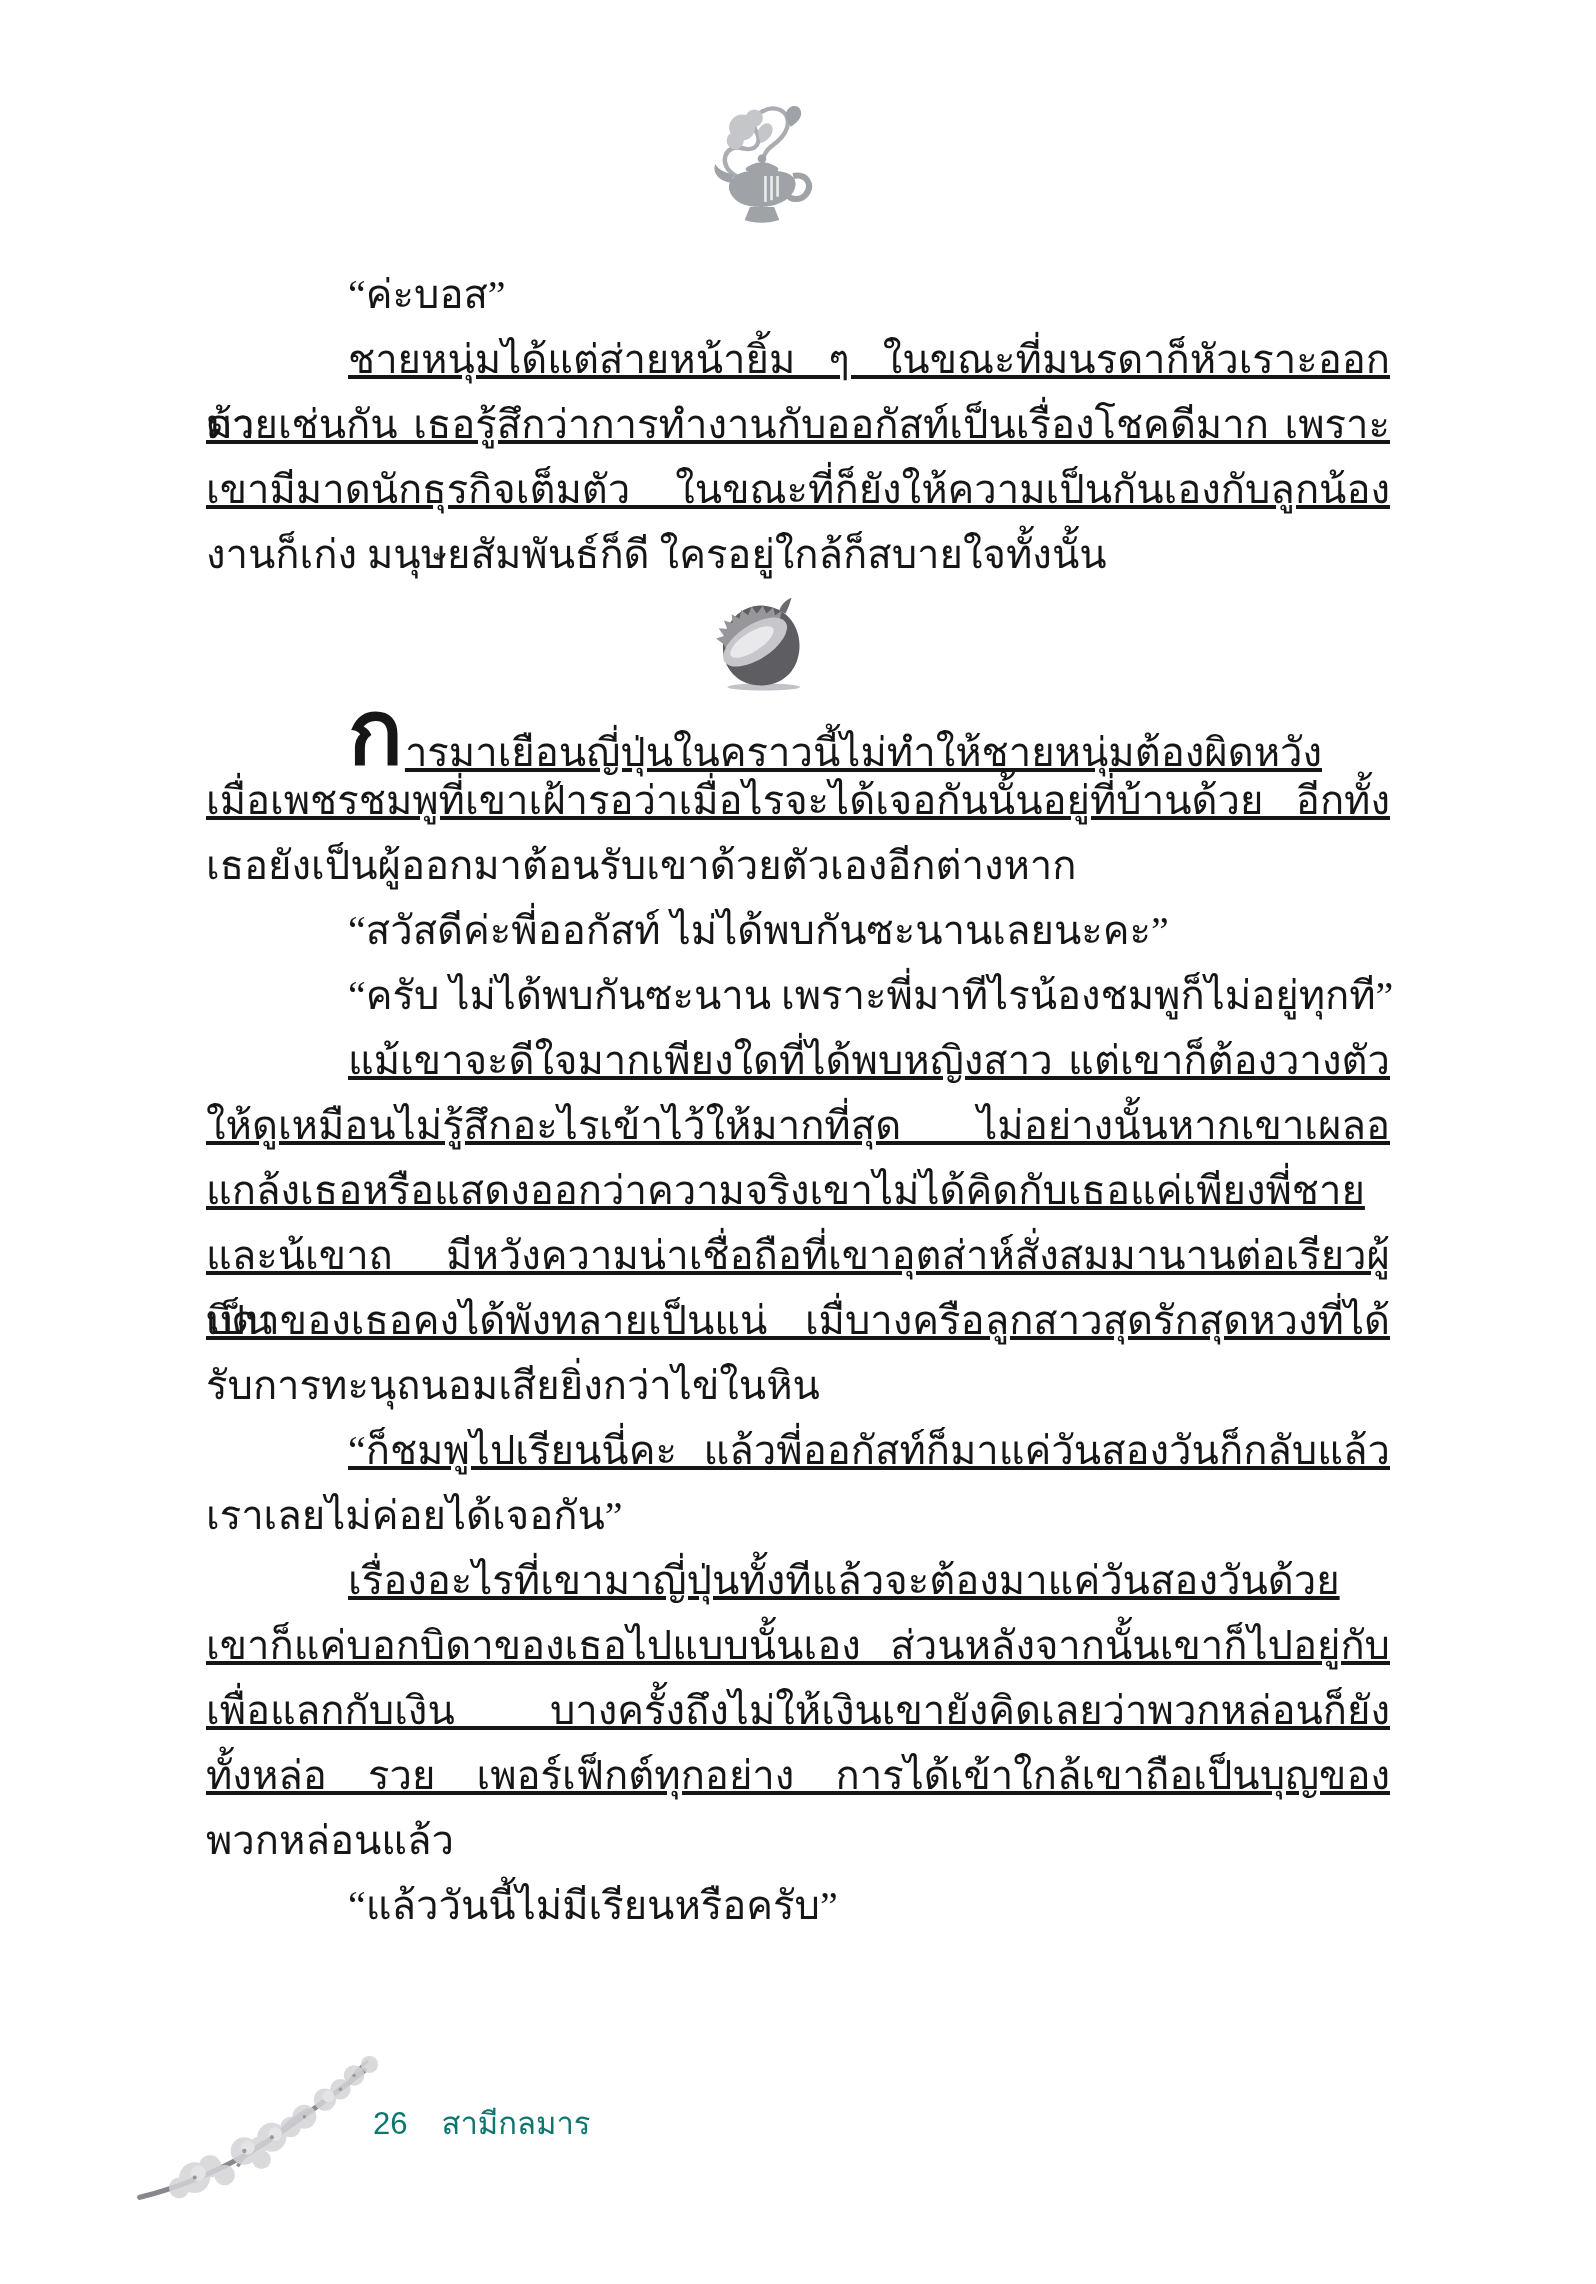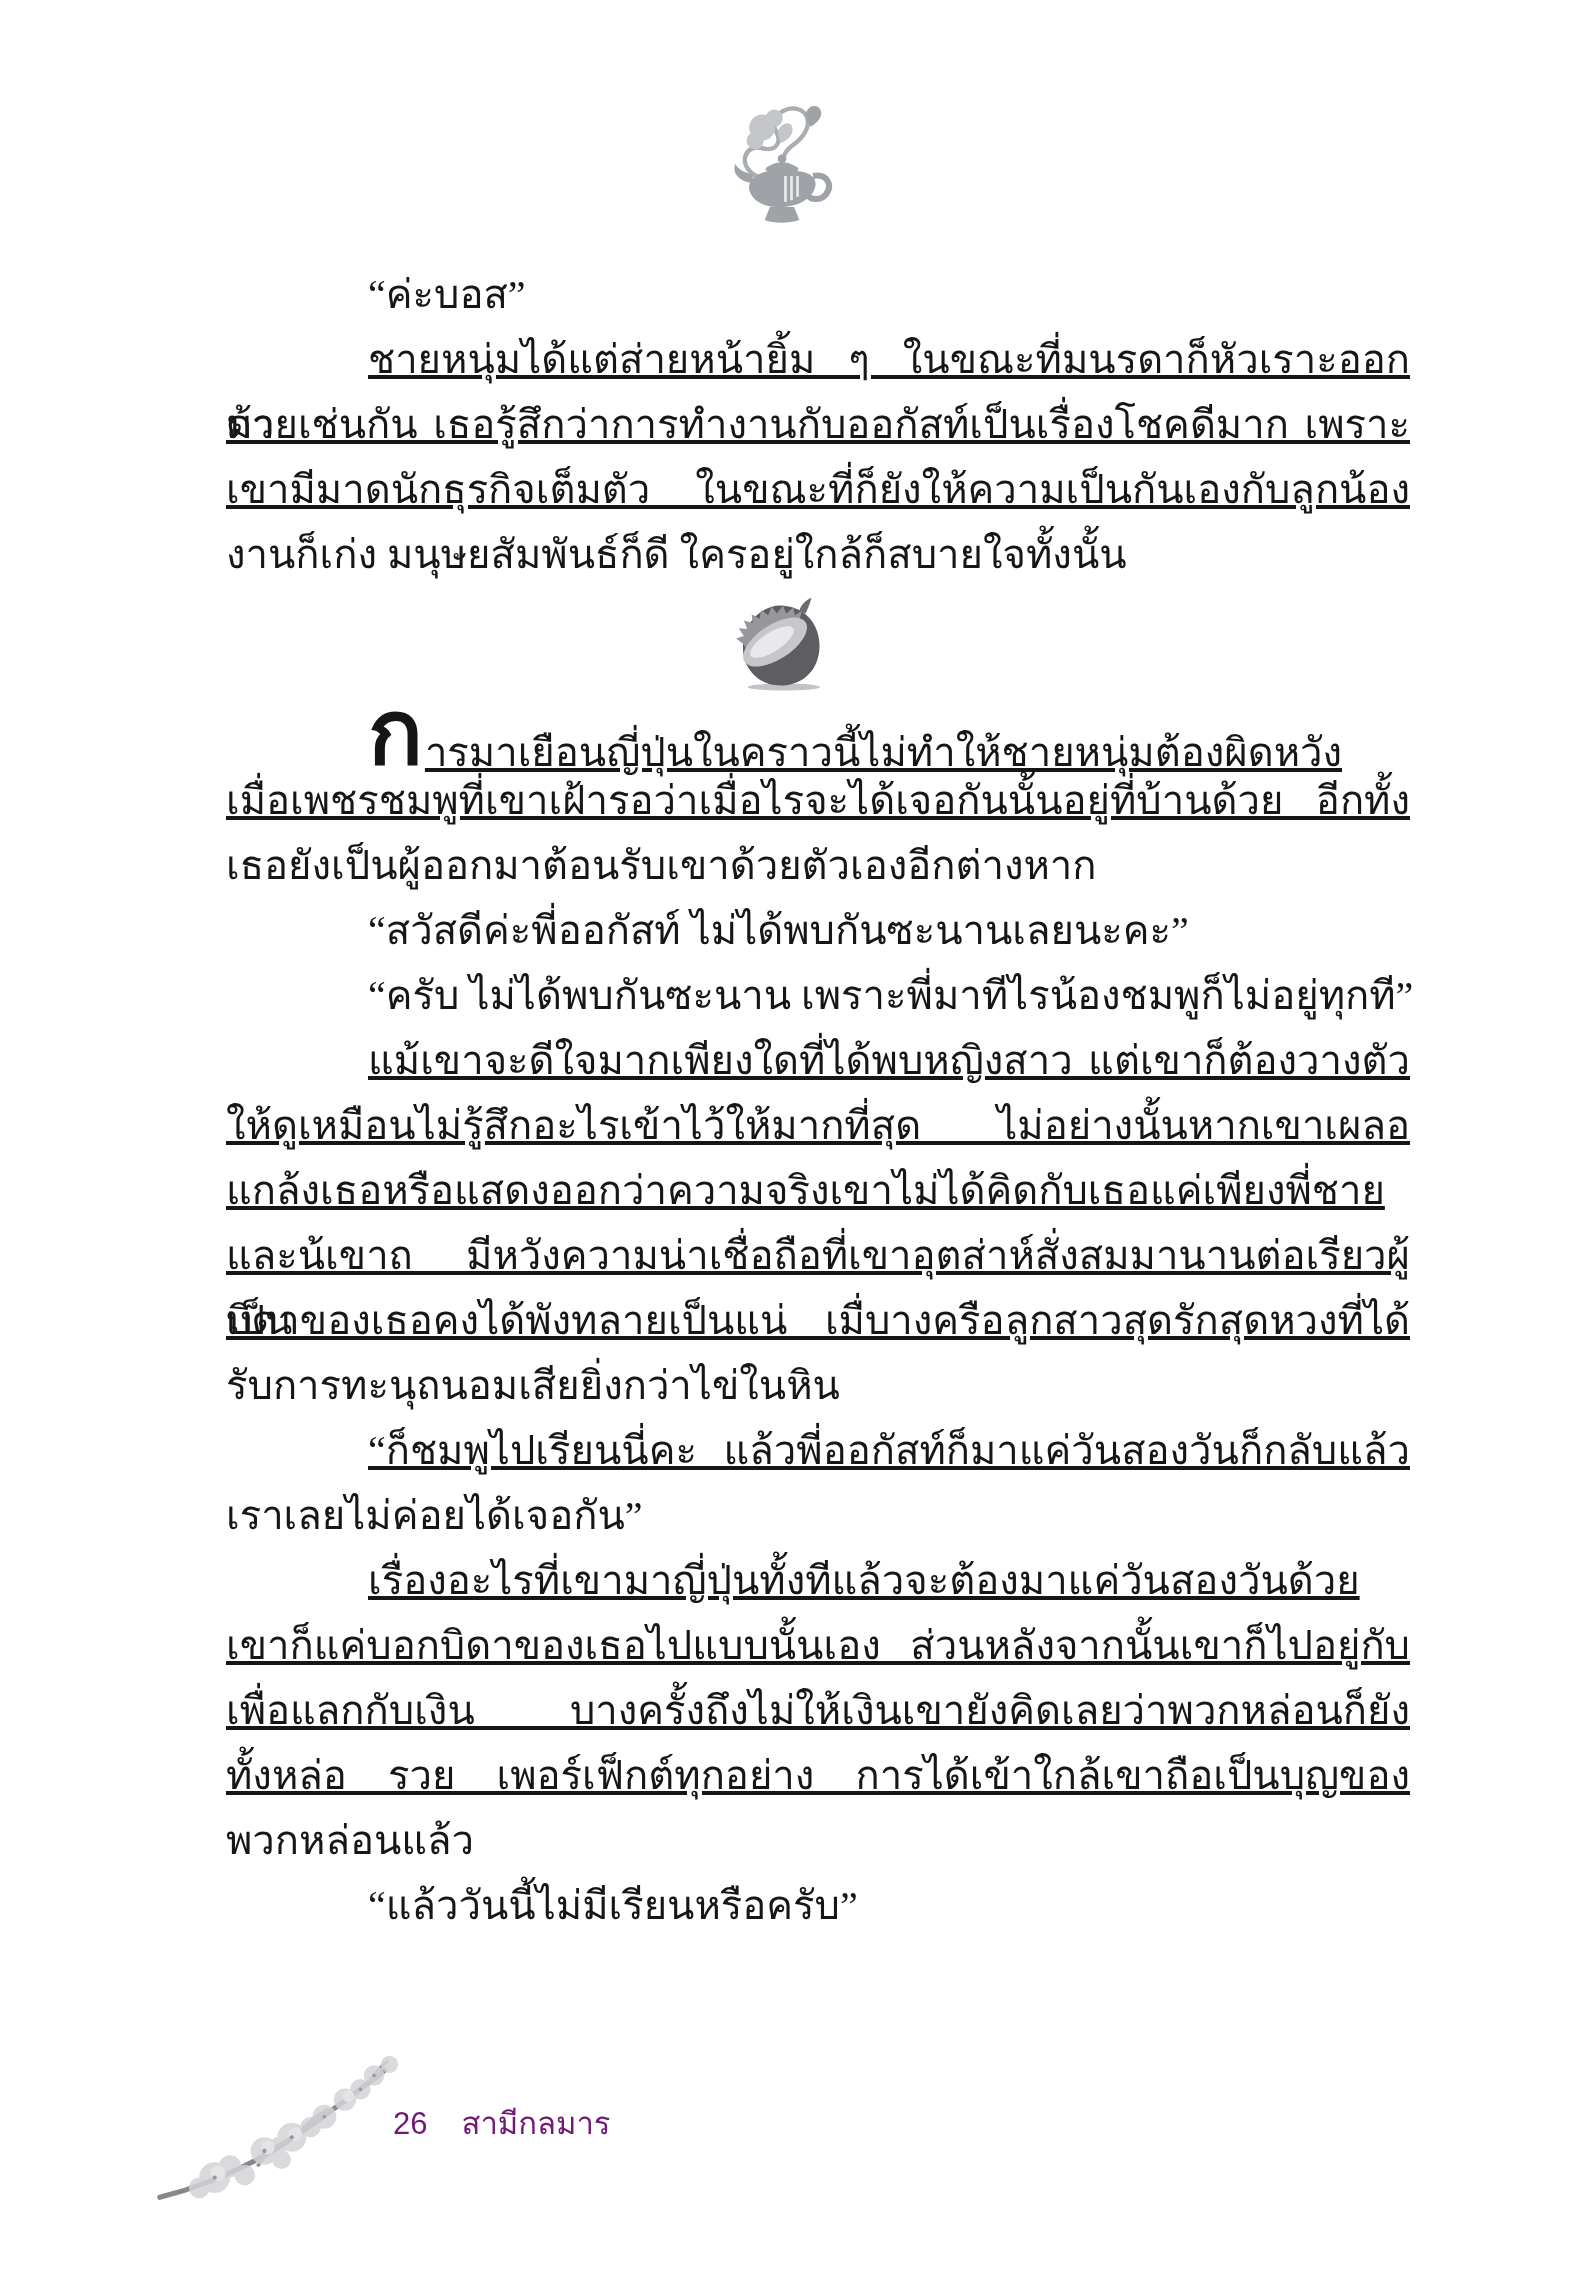--- a/index.html
+++ b/index.html
@@ -1,40 +1,40 @@
 <!DOCTYPE html>
 <html style="font-size:14.3px"><head>
 <meta charset="utf-8">
 <style>
   html,body{margin:0;padding:0;}
   body{
     width:1597px;height:2285px;background:#ffffff;position:relative;
     font-family:"Liberation Serif","DejaVu Serif",serif;color:#161616;
     overflow:hidden;
   }
-  .page{position:absolute;inset:0;background:#ffffff;margin-left:20px;}
+  .page{position:absolute;inset:0;background:#ffffff;}
   .ornament-top{position:absolute;left:709px;top:93px;width:106px;height:134px;}
   .content{
     position:absolute;left:206px;top:262px;width:1184px;
     font-size:40px;line-height:65px;
   }
   .tline{height:65px;white-space:nowrap;}
   .tline.just{white-space:normal;text-align:justify;text-align-last:justify;text-decoration:underline;}
   .tline.ind{text-indent:142px;}
   .divider{height:116px;display:flex;align-items:center;justify-content:center;}
   .divider svg{display:block;margin-left:-72px;}
   .dropcap{
     display:inline-block;font-size:91px;font-weight:700;line-height:65px;
     letter-spacing:1.8px;position:relative;top:-1.8px;text-indent:0;
   }
   .footer{position:absolute;left:133px;top:2055px;width:627px;height:161px;}
   .footer-art{position:absolute;left:0;top:0;}
   .footer-text{
     position:absolute;left:240px;top:43px;display:flex;align-items:baseline;gap:34px;
-    font-family:"Liberation Sans","DejaVu Sans",sans-serif;font-size:31px;color:#701a75;
+    font-family:"Liberation Sans","DejaVu Sans",sans-serif;font-size:31px;color:#0f766e;
   }
 </style>
 </head>
 <body>
 
 <div class="page">
 
   <div class="ornament-top">
     <svg viewBox="0 0 120 155" width="106" height="134" aria-hidden="true">
       <g fill="none" stroke="#aaadb2" stroke-width="5" stroke-linecap="round">

